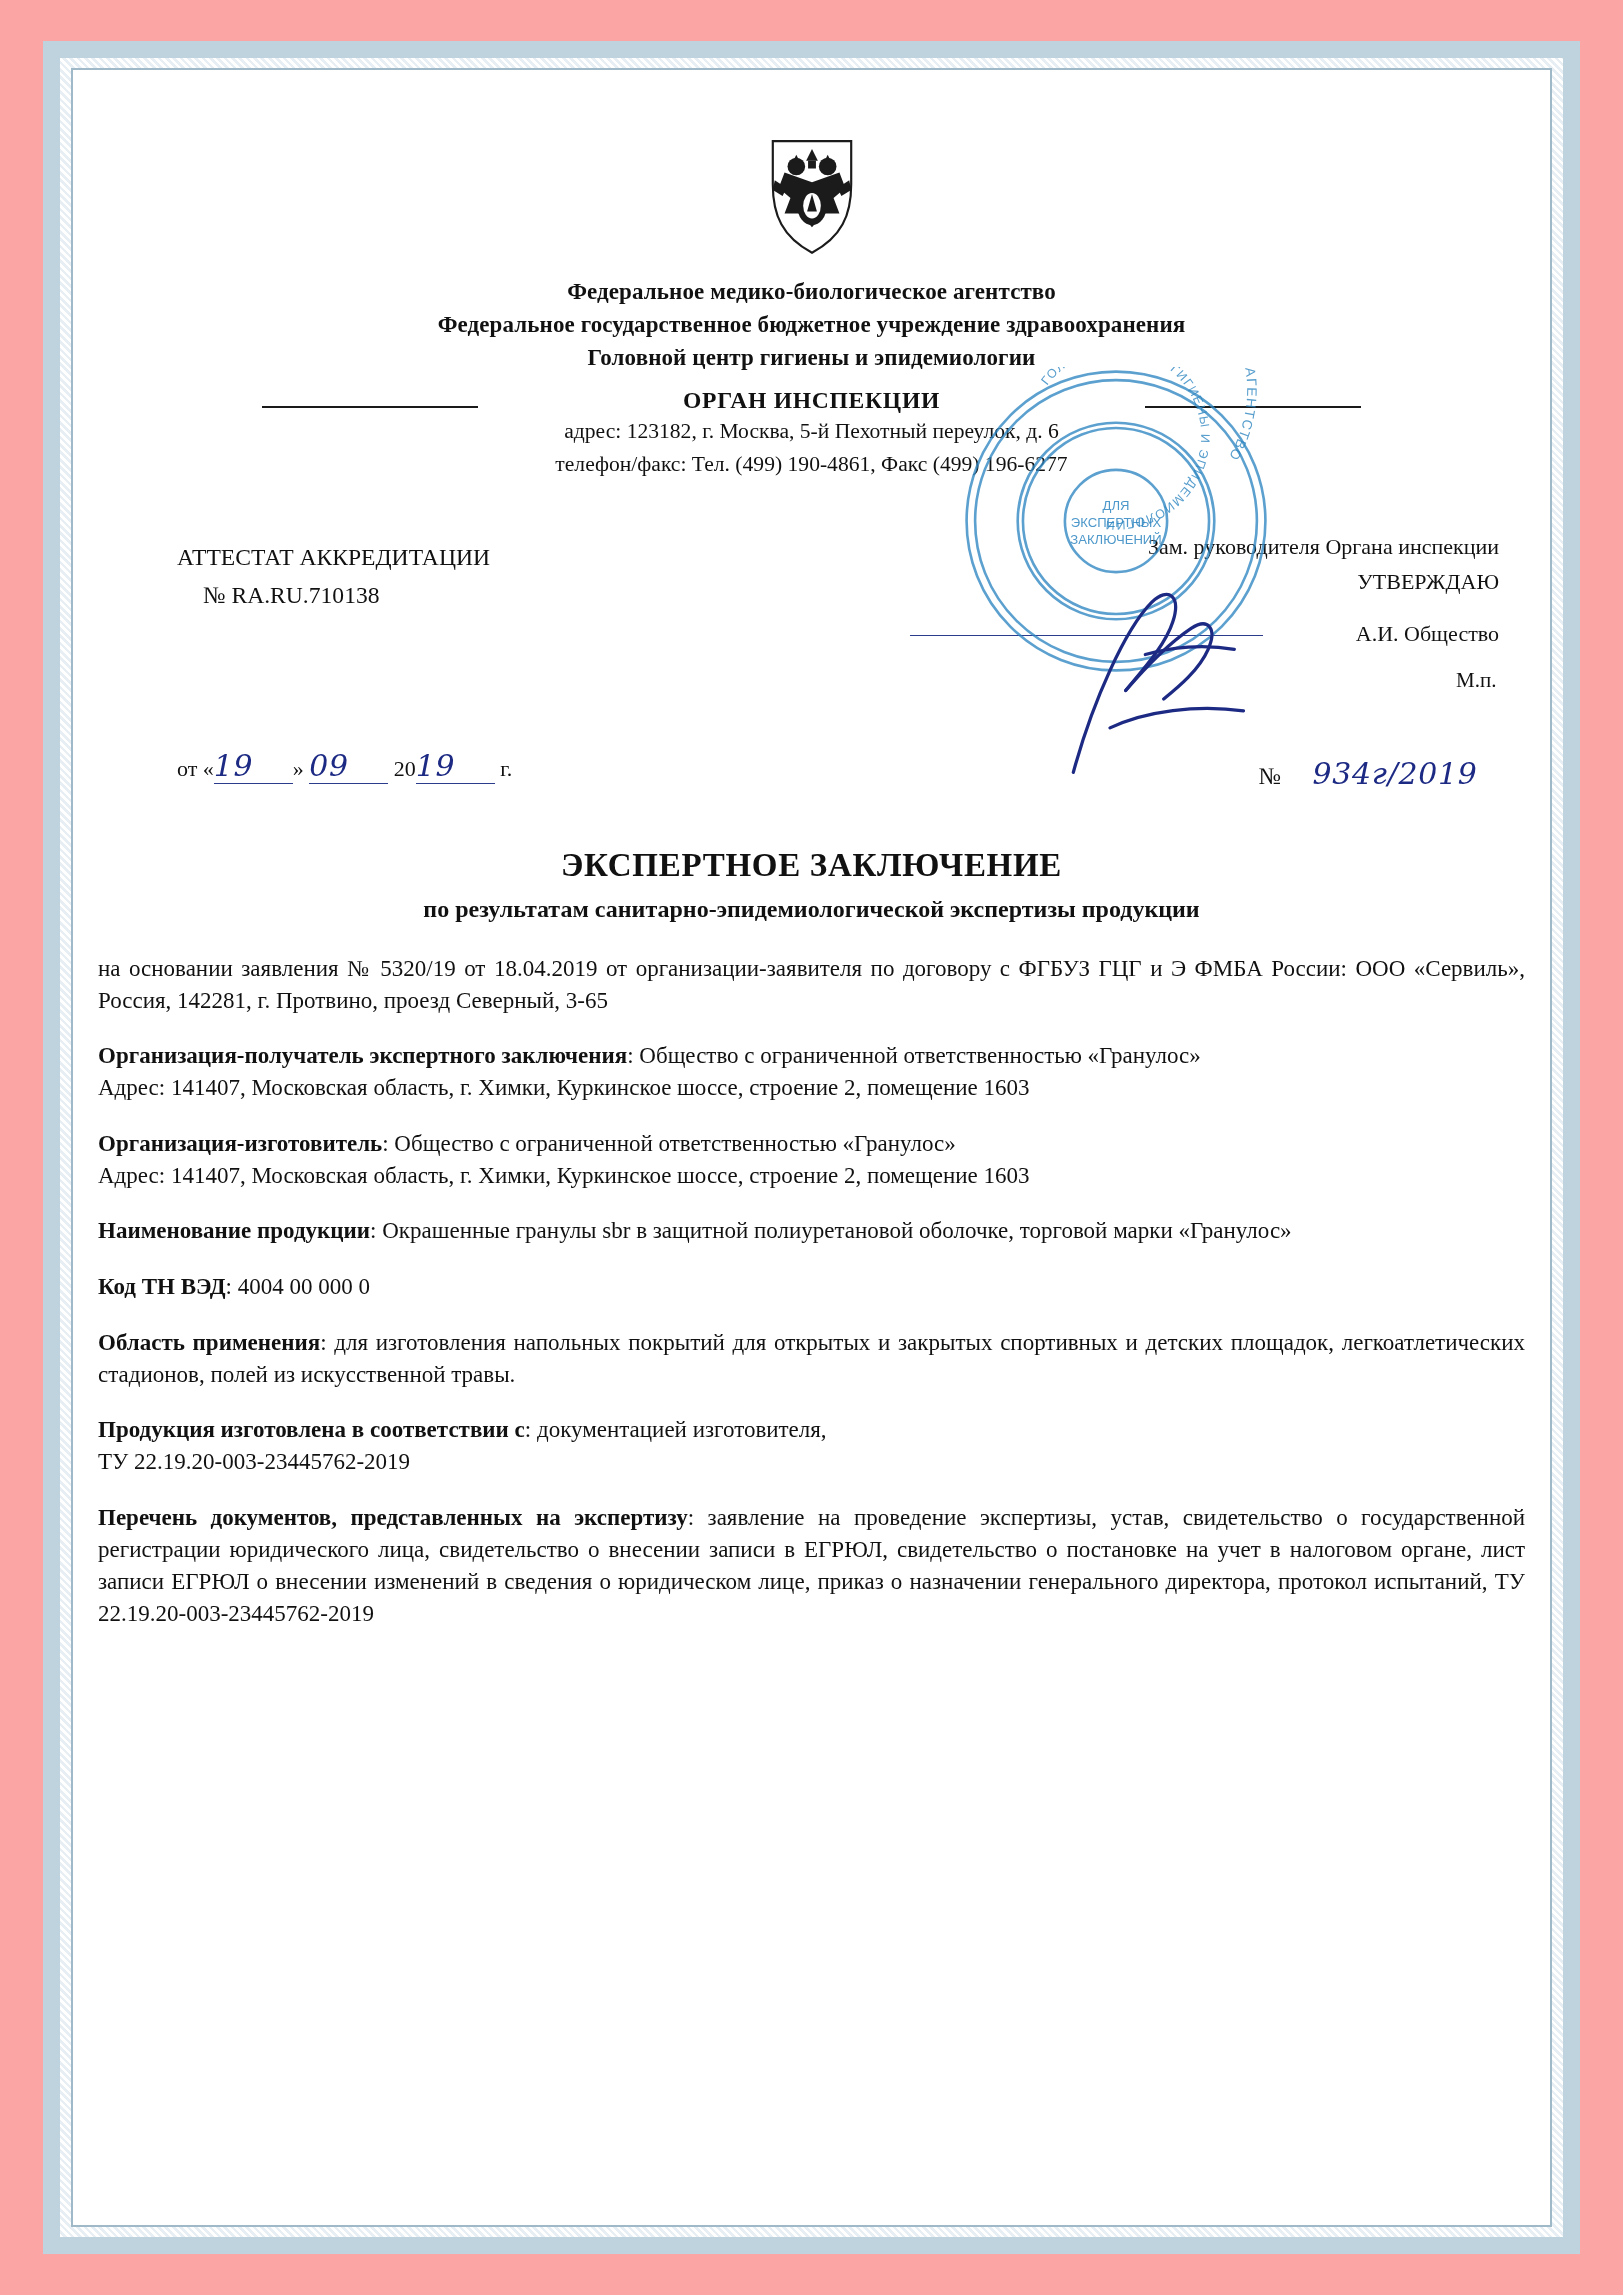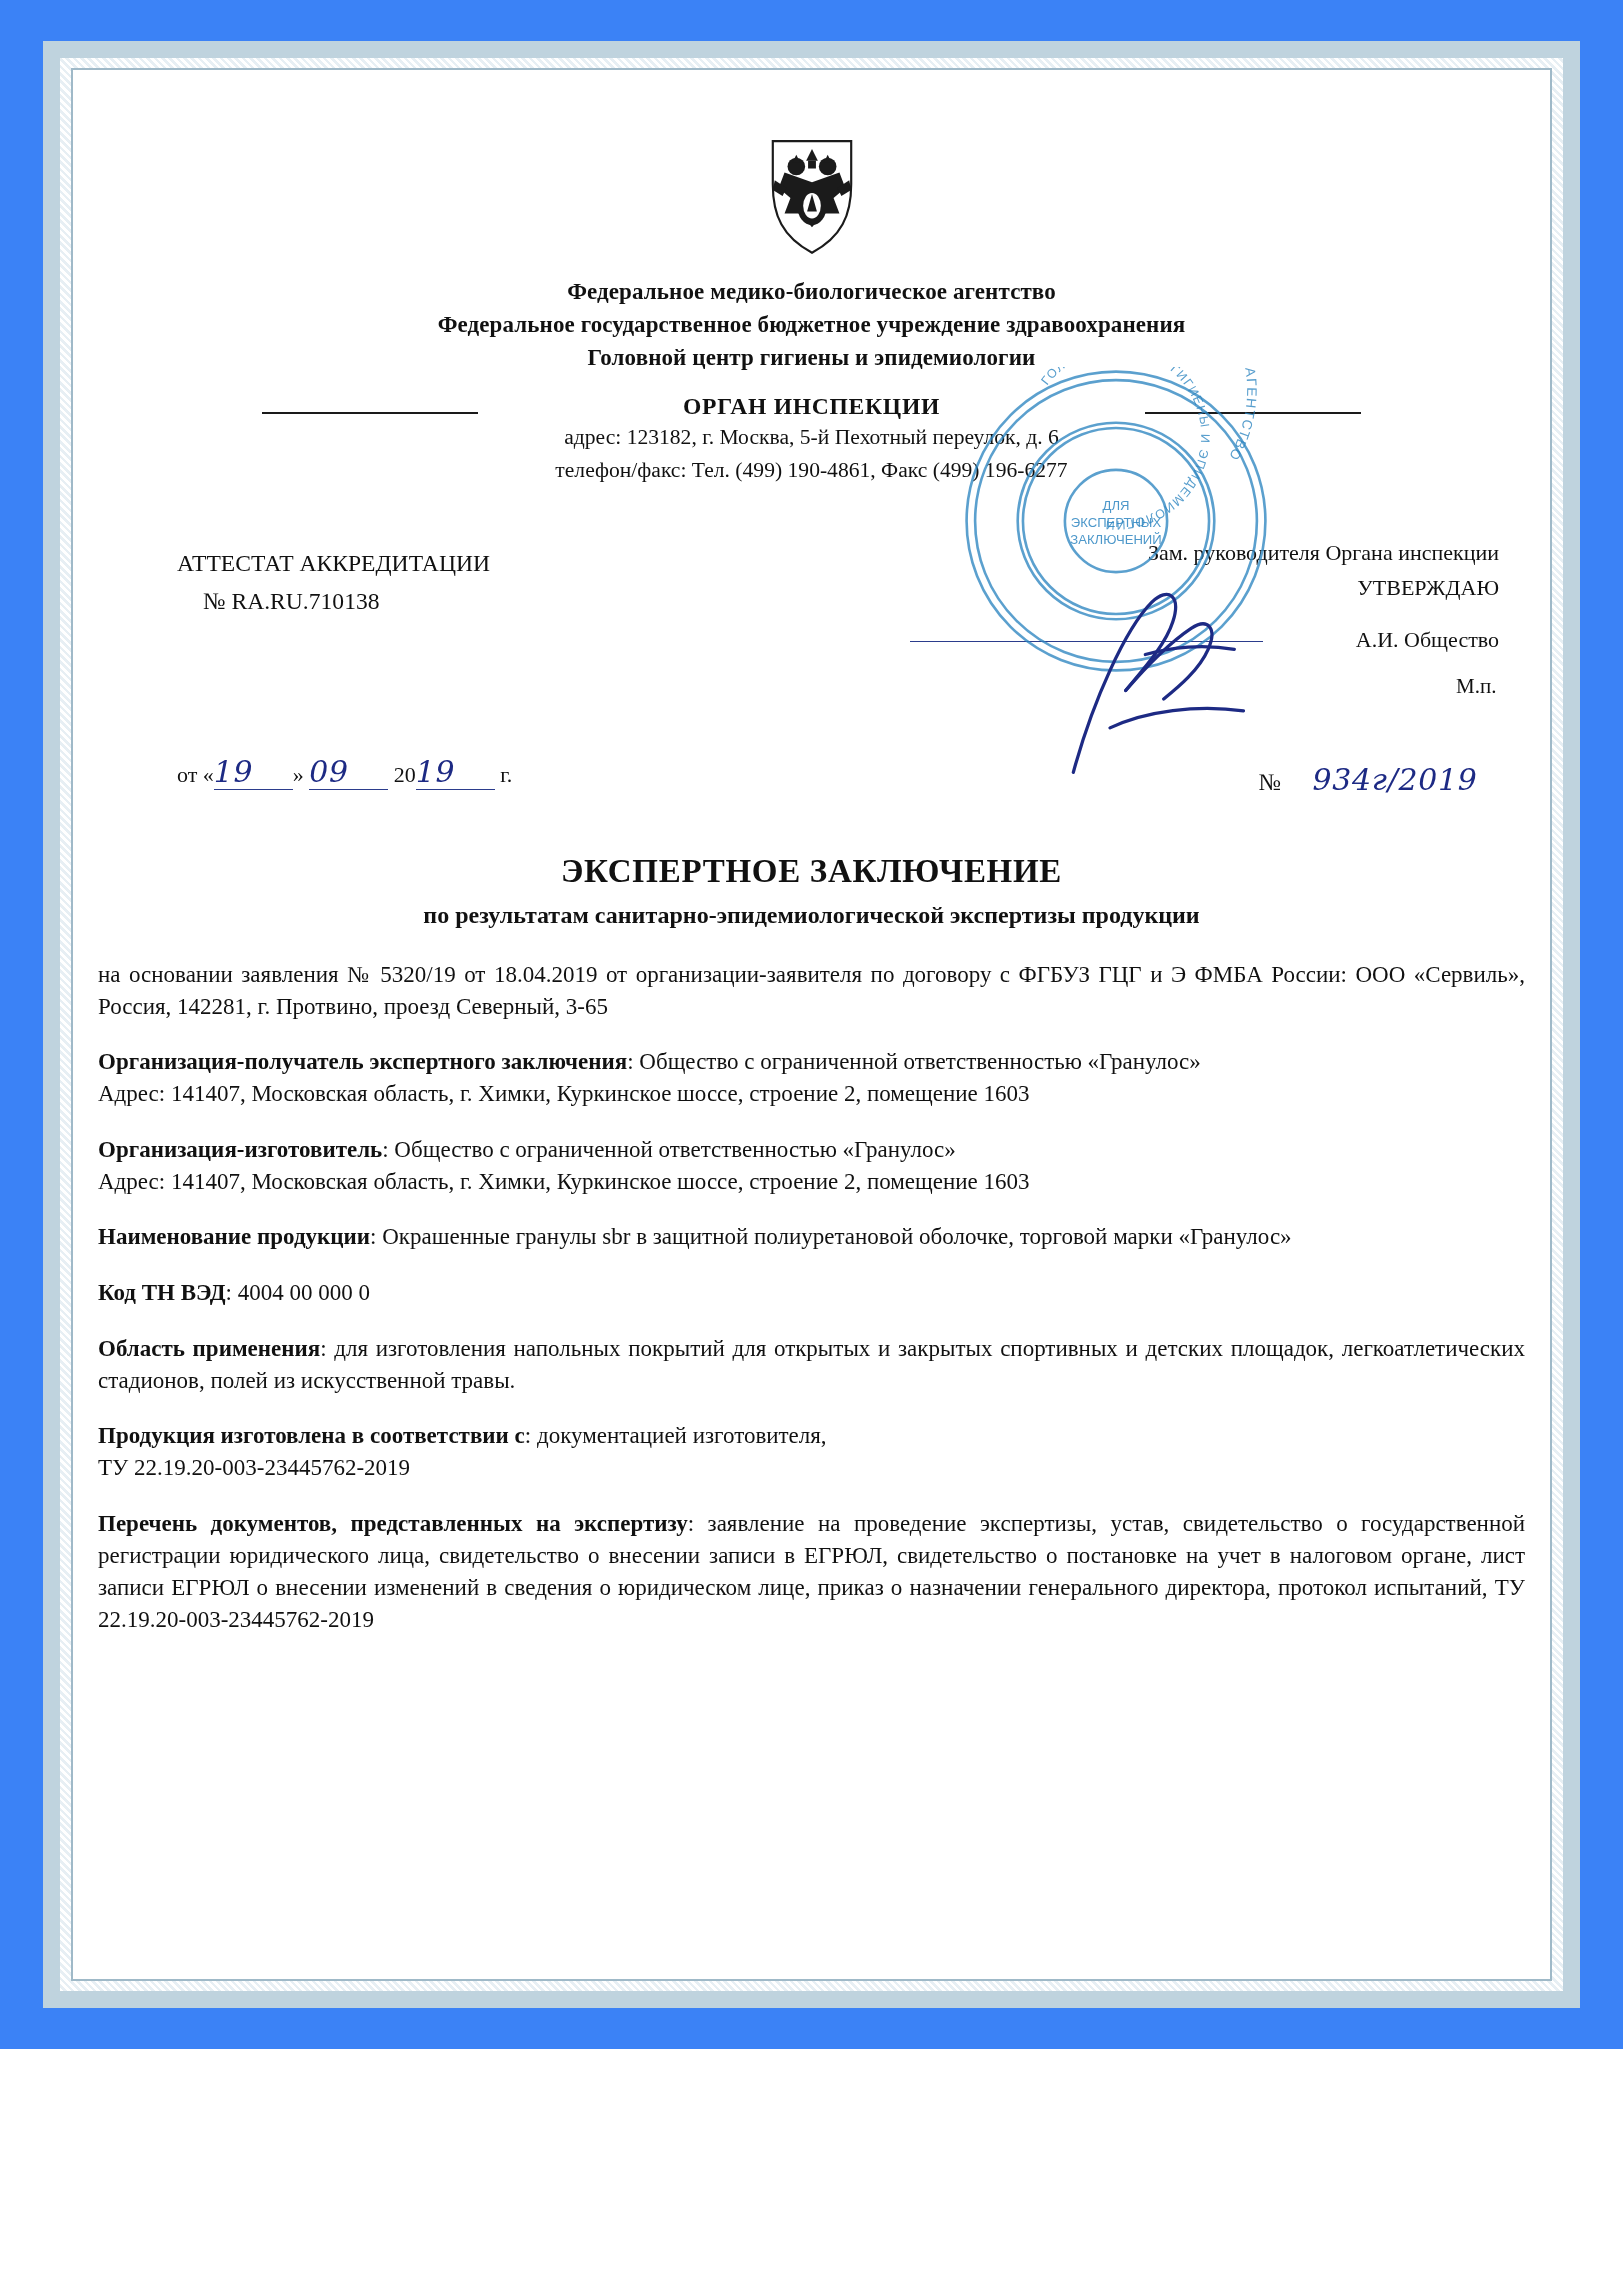--- a/index.html
+++ b/index.html
@@ -7,22 +7,22 @@
     padding: 0;
     background: #ffffff;
   }
   body {
     font-family: "Liberation Serif", serif;
     color: #111111;
   }
   .page {
     position: relative;
     width: 1623px;
-    height: 2049px;
-    background: #3b82f6;
+    height: 2295px;
+    background: #fca5a5;
     box-sizing: border-box;
     overflow: hidden;
     text-decoration: underline;
   }
   
   .frame-outer {
     position: absolute;
     left: 43px;
     top: 41px;
     right: 43px;
@@ -68,21 +68,21 @@
     font-weight: bold;
     font-size: 23px;
     line-height: 33px;
     margin-top: 15.7px;
     letter-spacing: 0.1px;
   }
   .org-header div { white-space: nowrap; }
 
   .inspection-block {
     text-align: center;
-    margin-top: 19px;
+    margin-top: 13px;
     position: relative;
   }
   .inspection-title {
     font-weight: bold;
     font-size: 23.6px;
     letter-spacing: 0.7px;
     display: inline-block;
     padding: 0 7.9px;
   }
   .rule-left, .rule-right {

